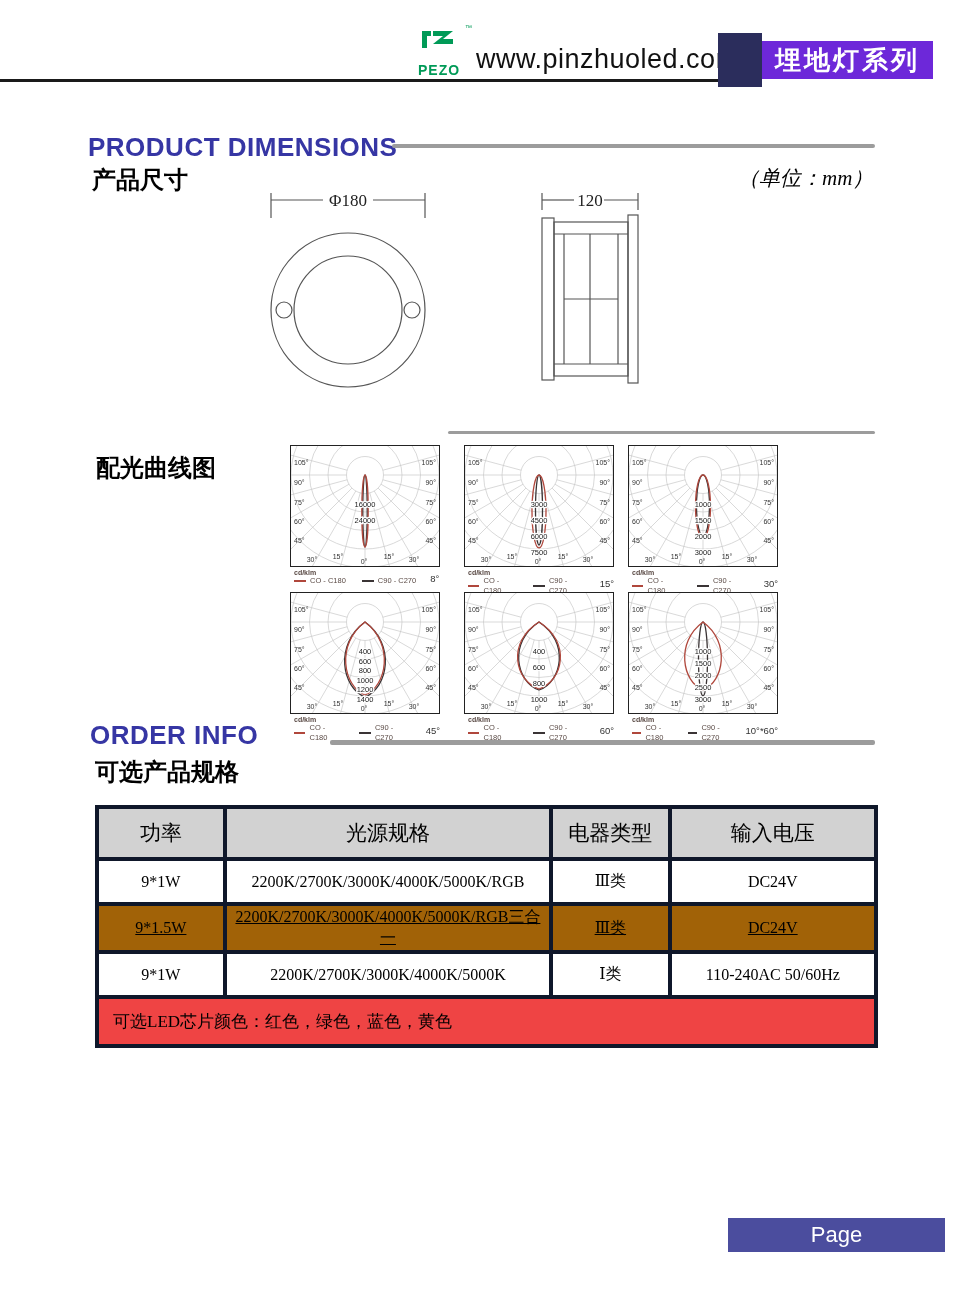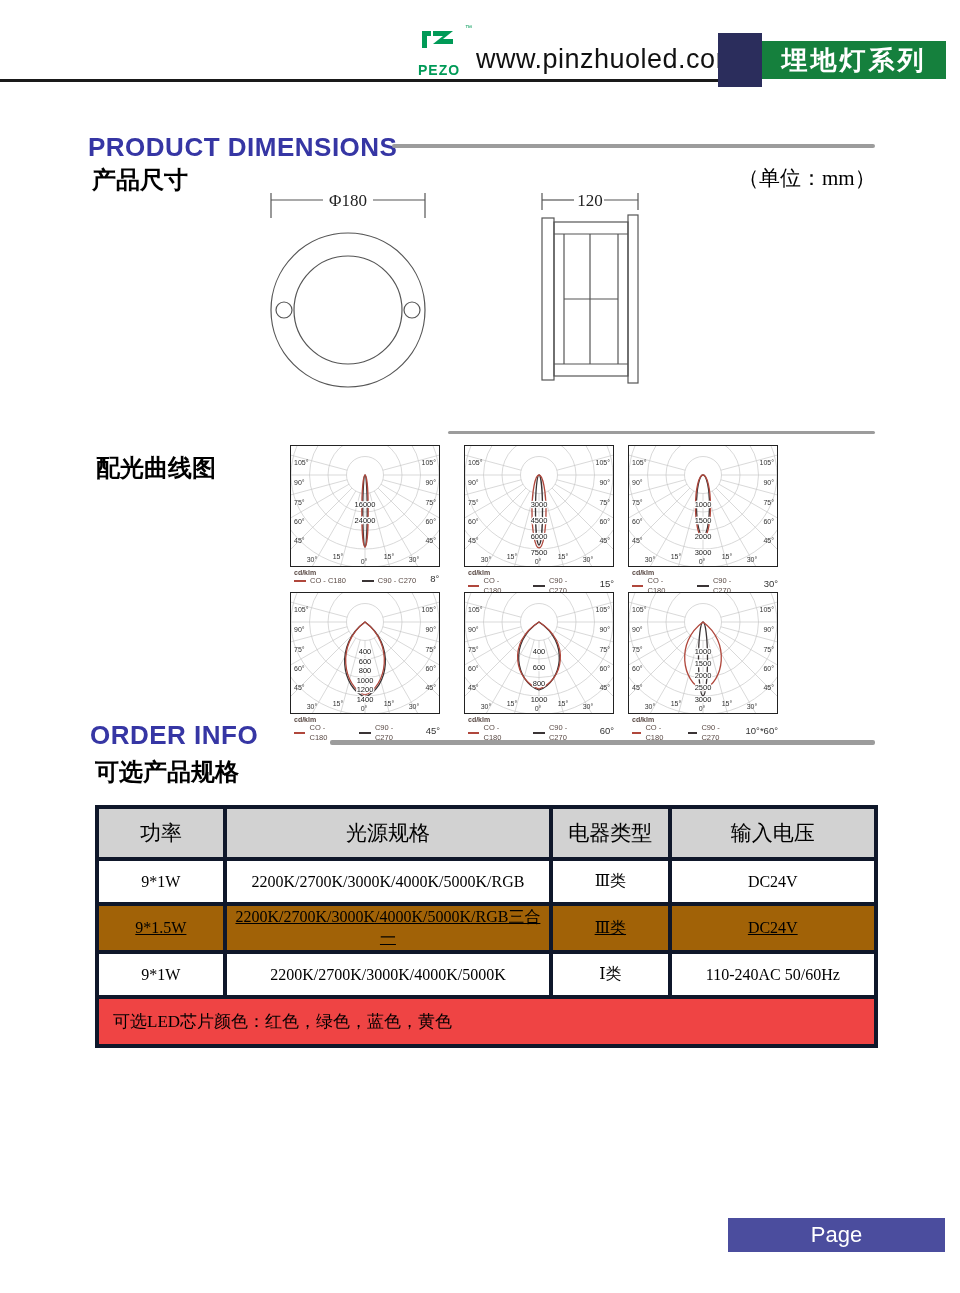--- a/index.html
+++ b/index.html
@@ -6,31 +6,31 @@
   .page{position:relative;width:960px;height:1293px;background:#fff;overflow:hidden;
         font-family:"Liberation Sans","DejaVu Sans",sans-serif;padding-left:11px;}
 
   
   .hdr-rule{position:absolute;left:0;top:79px;width:718px;height:3px;background:#1a1a1a;}
   .logo{position:absolute;left:418px;top:26px;width:60px;height:52px;}
   .logo .tm{position:absolute;right:6px;top:-2px;font-size:7px;color:#009a57;}
   .logo .logotext{position:absolute;left:0;bottom:0;font-weight:bold;font-size:14px;color:#009a57;letter-spacing:1px;}
   .url{position:absolute;left:476px;top:44px;font-size:27px;color:#111;letter-spacing:.5px;}
   .navy-block{position:absolute;left:718px;top:33px;width:44px;height:54px;background:#2b2d5c;}
-  .series-badge{position:absolute;left:762px;top:41px;width:184px;height:38px;background:#15803d;
+  .series-badge{position:absolute;left:762px;top:41px;width:171px;height:38px;background:#6d28d9;
         color:#fff;font-weight:bold;font-size:26px;display:flex;align-items:center;justify-content:center;
         letter-spacing:3px;font-family:"Liberation Serif","DejaVu Serif",serif;}
 
   
   .h-en{position:absolute;color:#3636a4;font-weight:bold;font-size:26px;letter-spacing:.5px;}
   .rule{position:absolute;height:4px;background:#9c9c9c;border-radius:2px;}
   .h-cn{position:absolute;color:#000;font-weight:bold;font-size:24px;
         font-family:"Liberation Serif","DejaVu Serif",serif;}
   .unit-note{position:absolute;left:738px;top:164px;font-size:21px;color:#000;
-        font-family:"Liberation Serif","DejaVu Serif",serif;}
+        font-family:"Liberation Serif","DejaVu Serif",serif;font-style:italic;}
 
   
   .drawing{position:absolute;}
   .drawing svg{display:block;}
   .dim-text{font-family:"Liberation Serif","DejaVu Serif",serif;font-size:17px;fill:#222;}
 
   
   .plot{position:absolute;width:150px;}
   .plot svg{display:block;background:#fff;}
   .plegend{margin-top:2px;padding-left:4px;}

